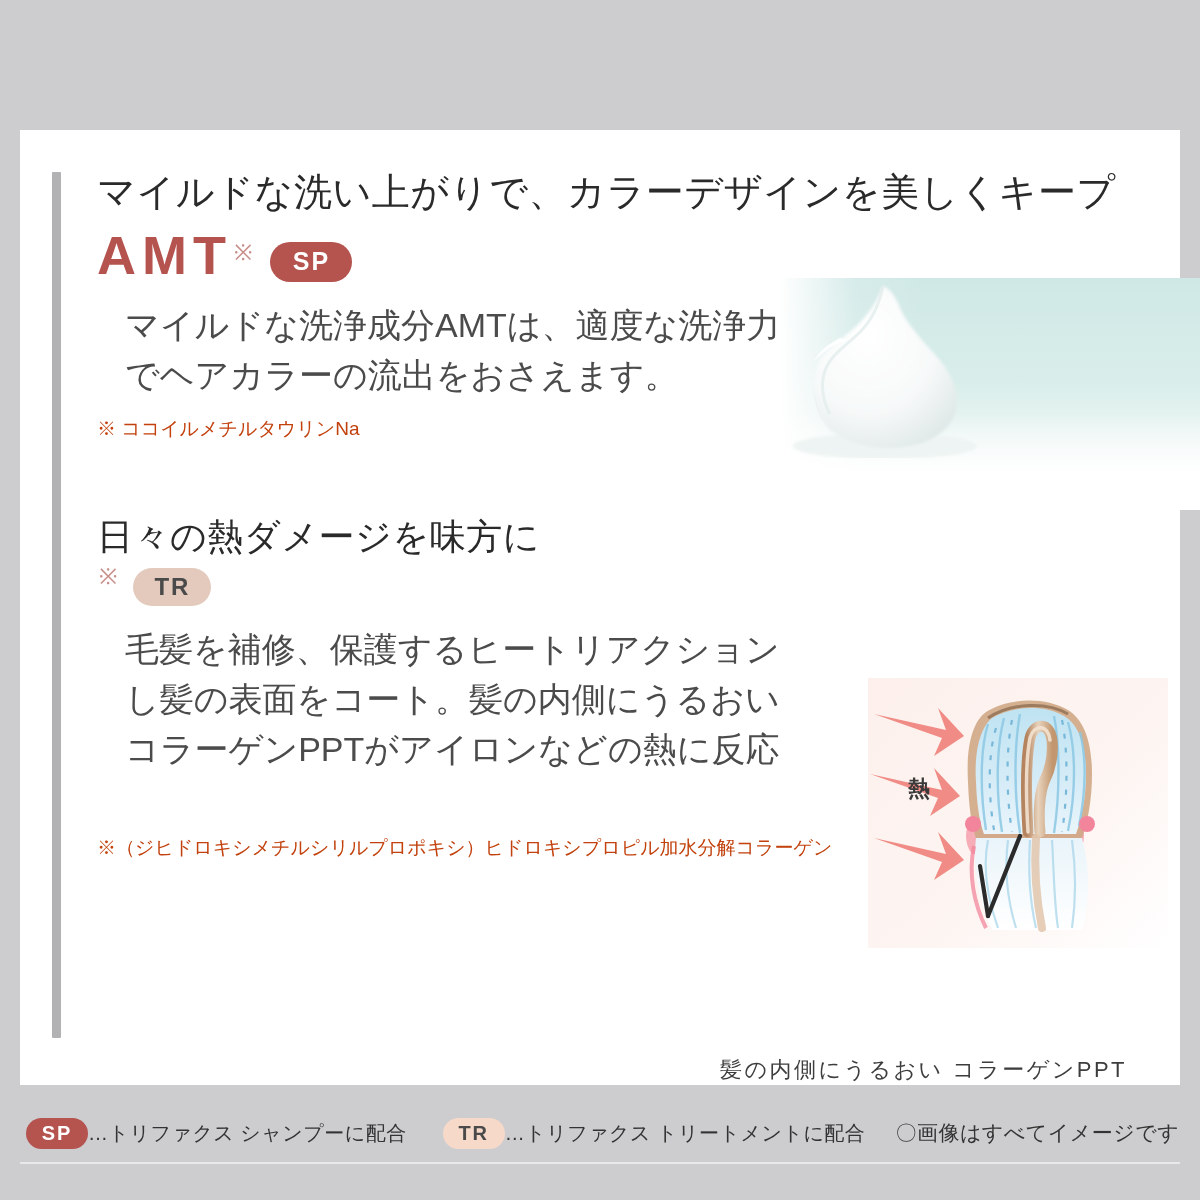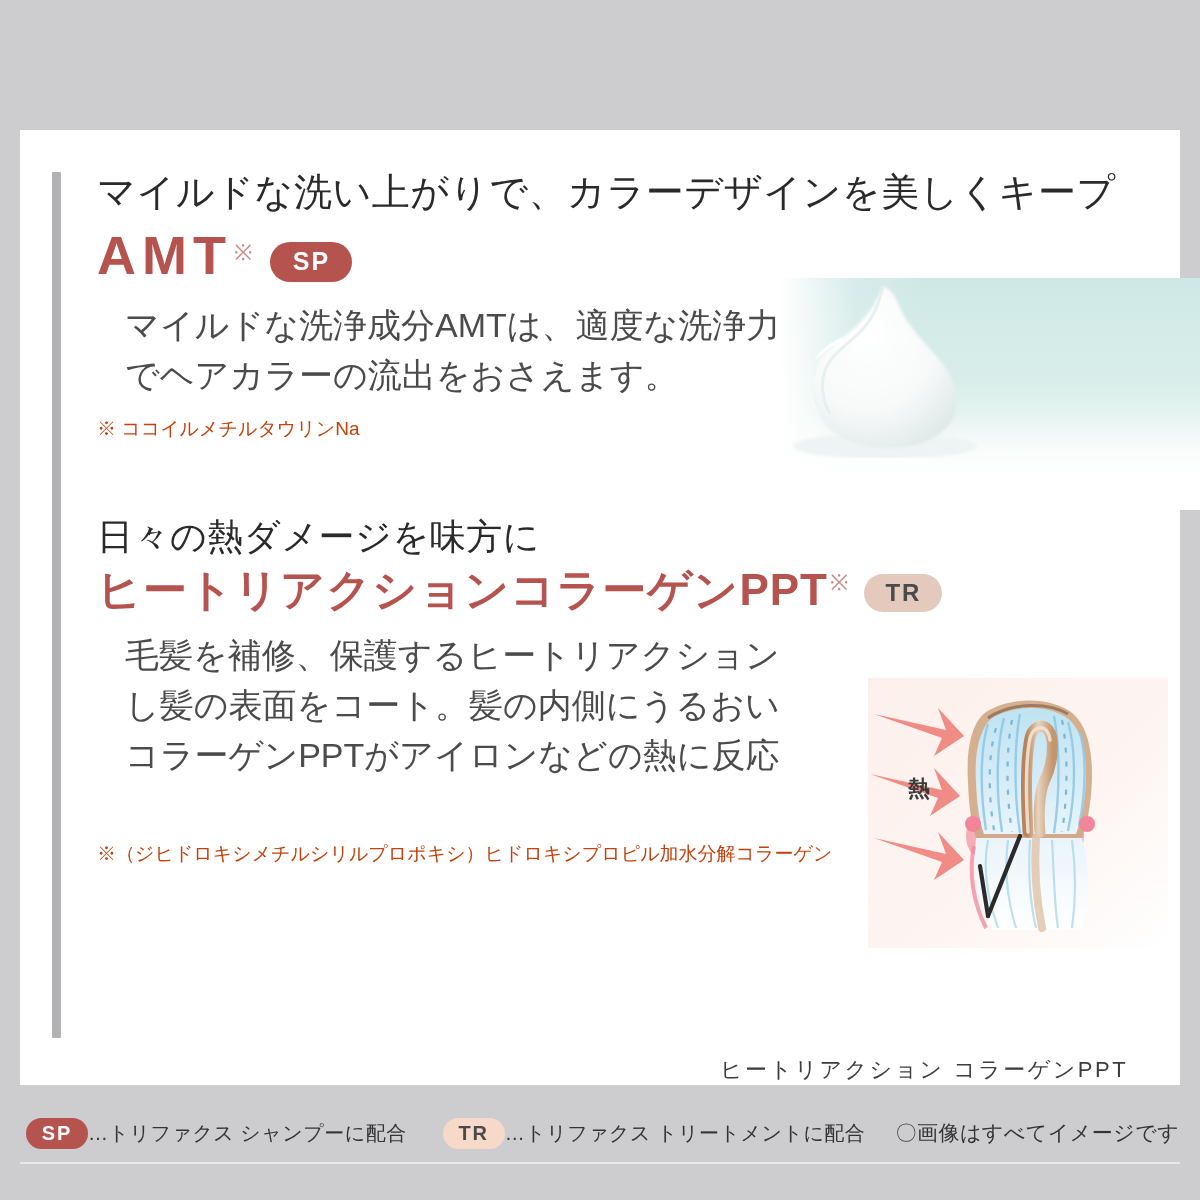--- a/index.html
+++ b/index.html
@@ -256,21 +256,20 @@
                  C70 168 48 156 40 136 C32 116 32 98 38 86 Z" fill="url(#fsh)"></path>
         <path d="M60 60 C48 66 38 74 34 84 C42 74 54 66 66 62 Z" fill="#ffffff" opacity="0.9"></path>
       </svg>
     </div>
 
     <div class="section" id="section-heat">
       <div class="accent-bar"></div>
       <div class="sec-body">
         <div class="eyebrow" id="heat-eyebrow">日々の熱ダメージを味方に</div>
         <div class="title-row tight">
-          <span class="big-title-red" id="ppt-title">ヒートリアクションコラーゲンPPT</span>
           <span class="star-mark">※</span>
           <span class="badge badge-tr">TR</span>
         </div>
         <div class="body-text">
           <div>毛髪を補修、保護するヒートリアクション</div>
           <div>し髪の表面をコート。髪の内側にうるおい</div>
           <div>コラーゲンPPTがアイロンなどの熱に反応</div>
         </div>
         <div class="footnote" style="margin-top:60px">※（ジヒドロキシメチルシリルプロポキシ）ヒドロキシプロピル加水分解コラーゲン</div>
       </div>
@@ -357,21 +356,21 @@
           <path d="M106 168 C100 196 106 226 118 250" fill="none" stroke="#f2859c" stroke-width="4" opacity="0.75"></path>
         </g>
 
         <g stroke="#2b2b2b" stroke-width="4.2" fill="none" stroke-linecap="round">
           <path d="M152 158 L120 238"></path>
           <path d="M120 238 L112 188"></path>
         </g>
       </svg>
     </div>
 
-    <div class="hair-caption">ヒートリアクション コラーゲンPPT</div>
+    <div class="hair-caption">髪の内側にうるおい コラーゲンPPT</div>
 
   </div>
 
   <div class="footer">
     <div class="legend-item">
       <span class="badge badge-sp-sm">SP</span>
       <span class="legend-text">…トリファクス シャンプーに配合</span>
     </div>
     <div class="legend-item">
       <span class="badge badge-tr-sm">TR</span>

